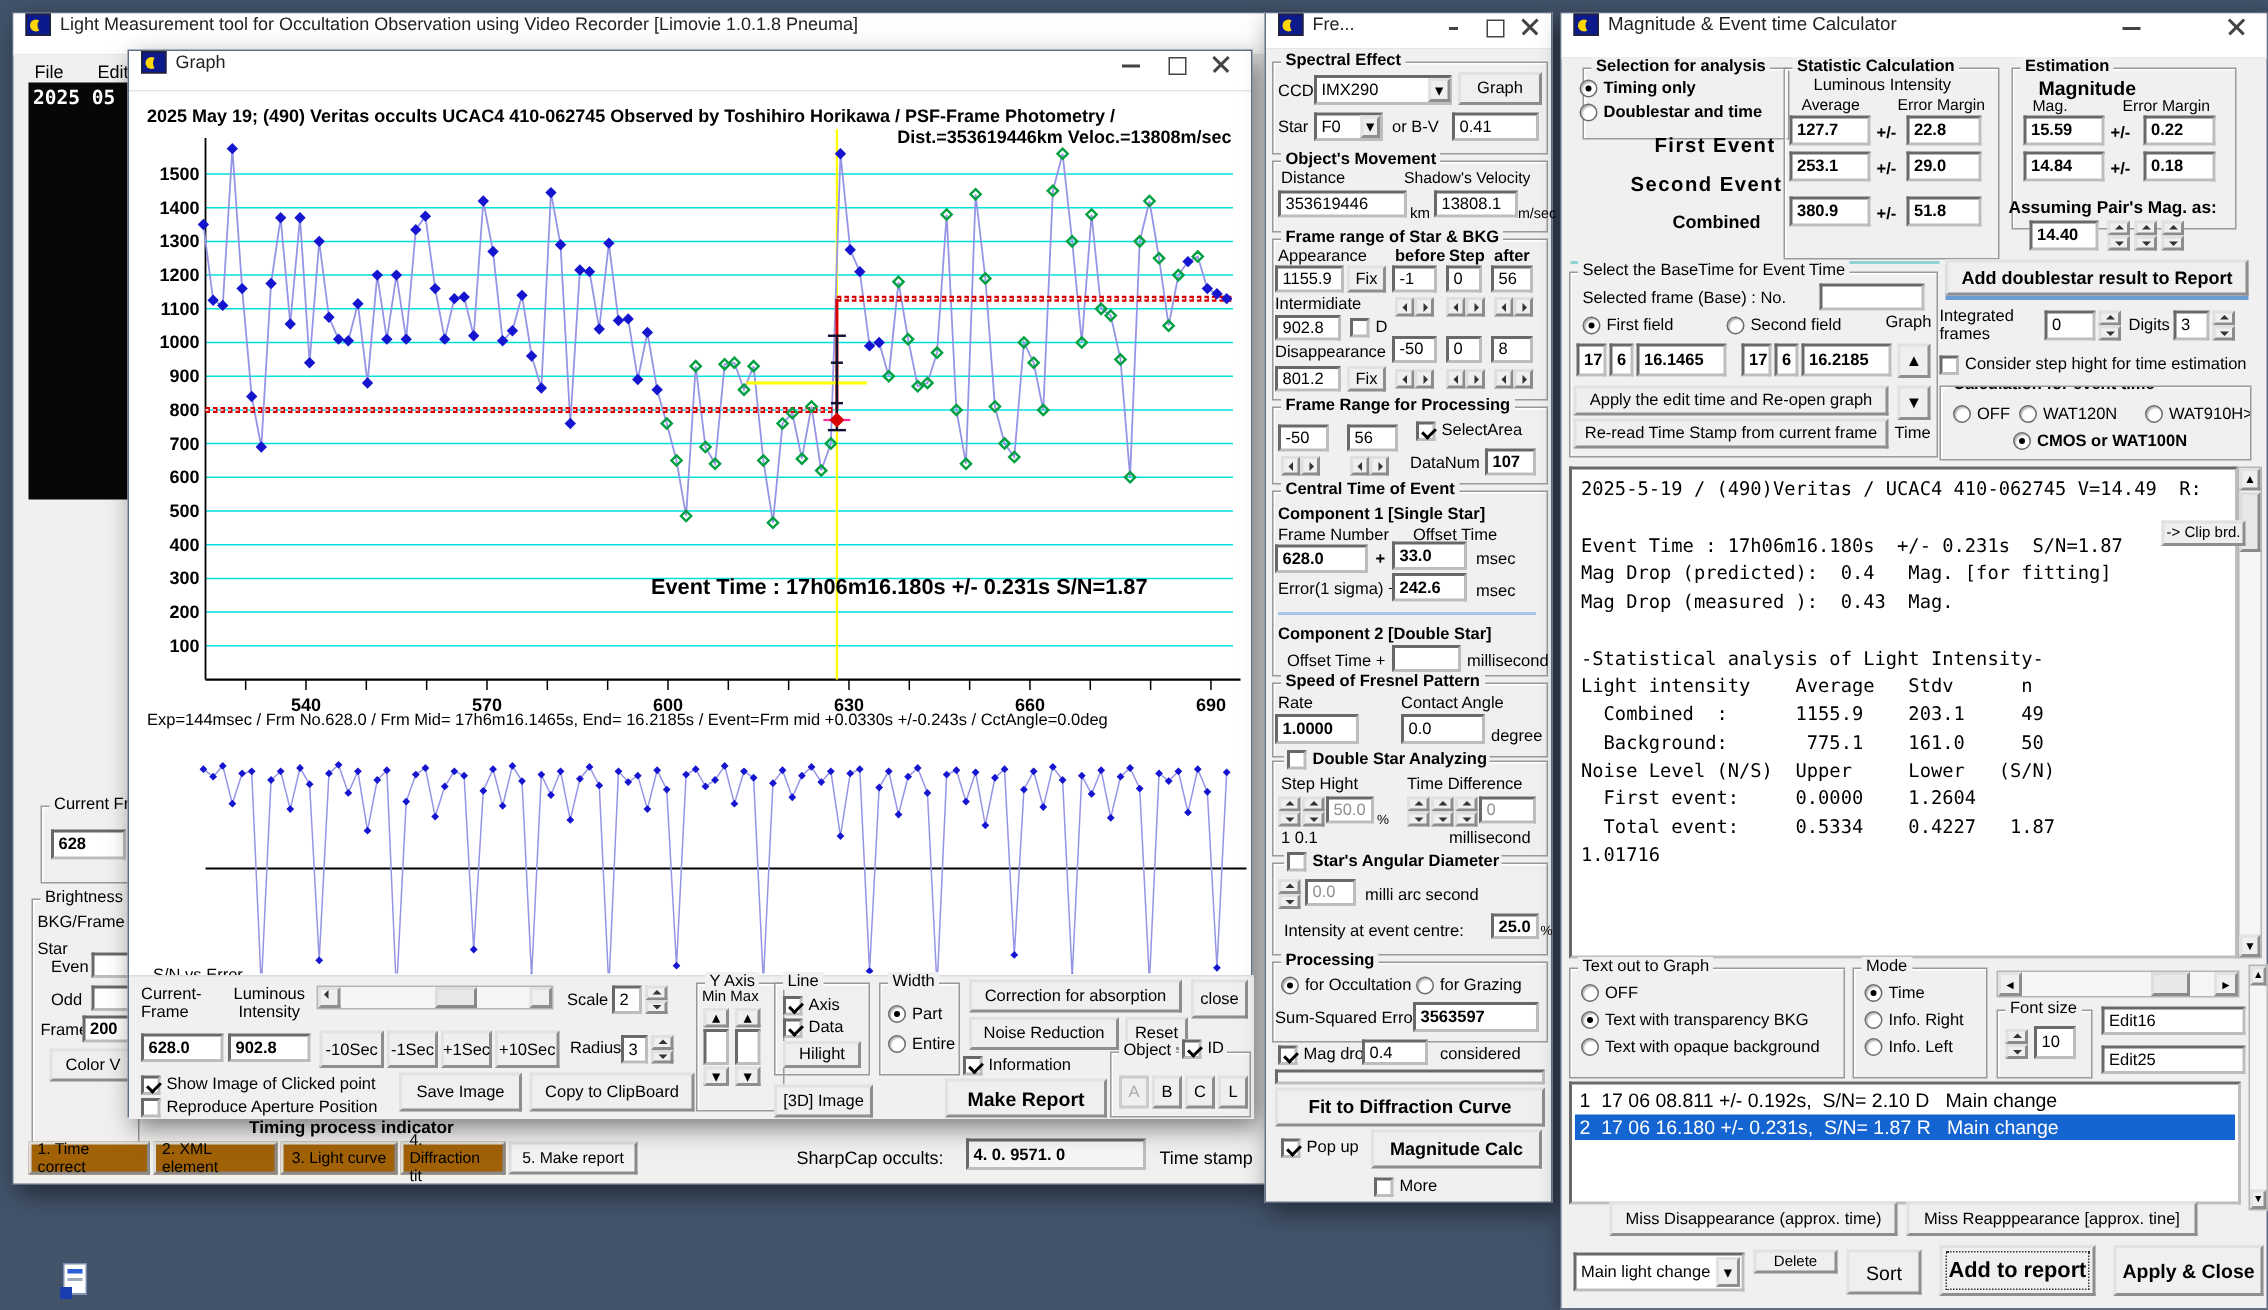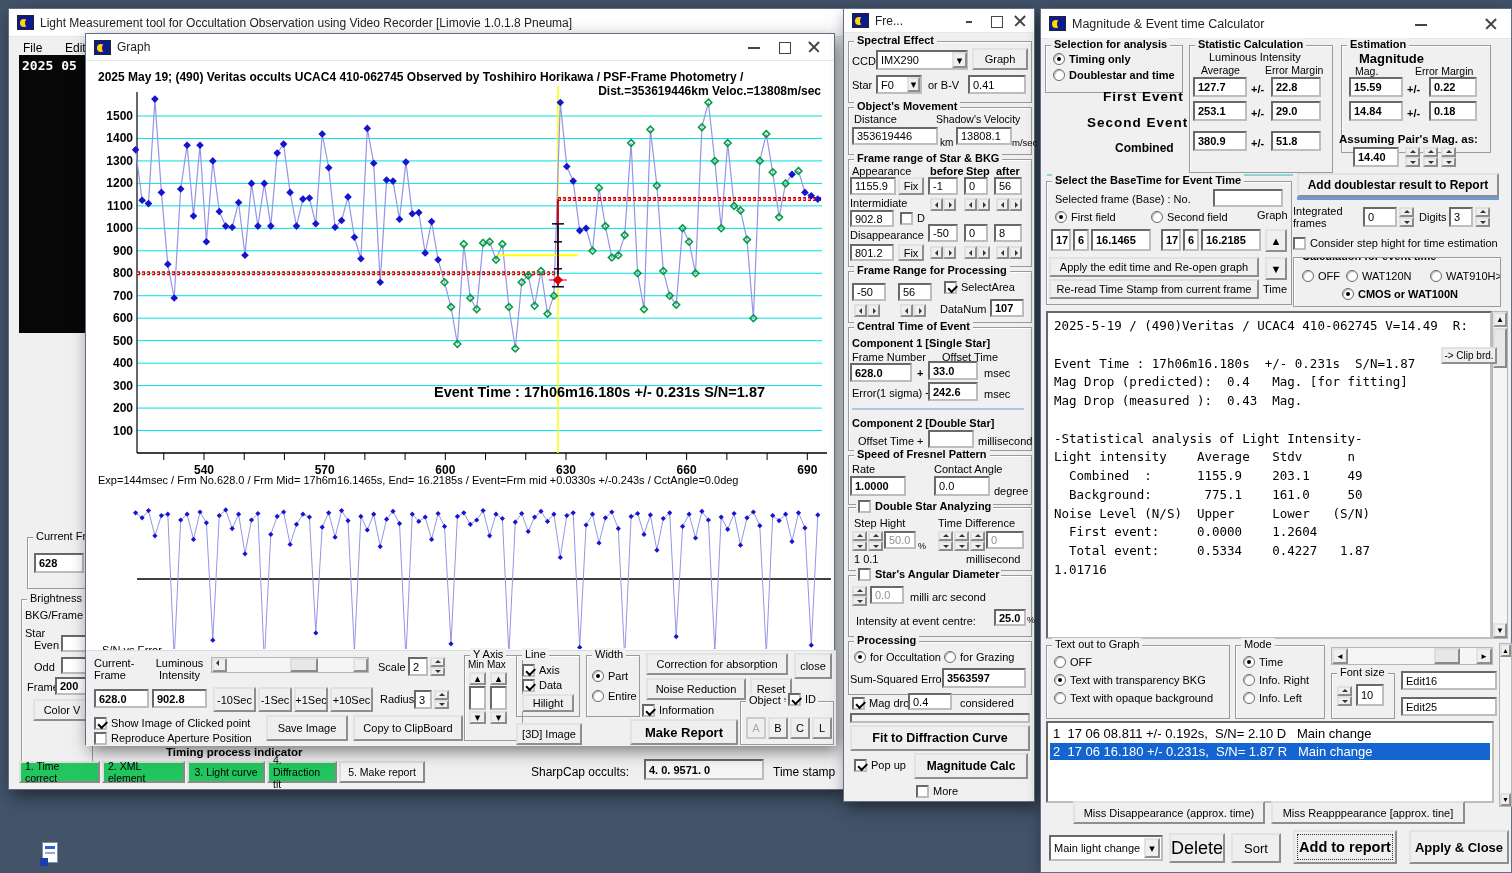--- a/index.html
+++ b/index.html
@@ -1,20 +1,20 @@
 <!DOCTYPE html>
 <html><head>
 <meta charset="utf-8">
 <style>
 *{box-sizing:border-box;margin:0;padding:0}
 html,body{width:1512px;height:873px}
 body{background:#42536a;font-family:"Liberation Sans",sans-serif;font-size:11px;color:#000;position:relative;overflow:hidden}
 .a{position:absolute}
 .win{position:absolute;background:#f0f0f0;border:1px solid #5f6f85;box-shadow:4px 6px 16px rgba(0,0,0,.5)}
-.tb{position:absolute;left:0;top:0;right:0;background:#fff;display:flex;align-items:center;gap:6px;padding:0 8px;border-bottom:1px solid #e6e6e6}
+.tb{position:absolute;left:0;top:0;right:0;background:#fff;display:flex;gap:6px;padding:0 8px;border-bottom:1px solid #e6e6e6}
 .tt{flex:1;font-size:12px;white-space:nowrap;overflow:hidden;color:#222}
 .ic{width:17px;height:15px;background:#0d1a8c;border:1px solid #223;position:relative;flex:none}
 .ic::before{content:"";position:absolute;left:2px;top:3px;width:8px;height:8px;background:#ffd700;border-radius:50%}
 .ic::after{content:"";position:absolute;left:7px;top:2px;width:8px;height:10px;background:#0d1a8c;border-radius:50%}
 .wb{width:24px;height:18px;position:relative;flex:none}
 .wb.mn::before{content:"";position:absolute;left:6px;right:6px;top:9px;height:2px;background:#444}
 .wb.mx::before{content:"";position:absolute;left:7px;top:4px;width:10px;height:10px;border:1.4px solid #444}
 .wb.cl::before,.wb.cl::after{content:"";position:absolute;left:5px;top:8px;width:14px;height:1.6px;background:#444}
 .wb.cl::before{transform:rotate(45deg)}.wb.cl::after{transform:rotate(-45deg)}
 .g{position:absolute;border:1px solid #9a9a9a;box-shadow:inset 1px 1px 0 #fff}
@@ -32,21 +32,21 @@
 .hs{position:absolute;display:flex;width:26px;height:13px}
 .hs b,.vs b{flex:1;border:2px outset #e0e0e0;background:#efefef;position:relative;display:block}
 .hs b::after,.vs b::after{content:"";position:absolute;left:50%;top:50%;transform:translate(-50%,-50%);border:3.5px solid transparent}
 .hs b.l::after{border-right-color:#333;margin-left:-2px}
 .hs b.r::after{border-left-color:#333;margin-left:2px}
 .vs{position:absolute;display:flex;flex-direction:column;width:15px;height:20px}
 .vs b.u::after{border-bottom-color:#333;margin-top:-2px}
 .vs b.d::after{border-top-color:#333;margin-top:2px}
 .trk{position:absolute;background:#f5f5f5;border:1px solid #b5b5b5}
 .thmb{position:absolute;background:#e8e8e8;border:2px outset #ddd}
-.tabx{position:absolute;height:22px;border:2px outset #dedede;display:flex;align-items:center;justify-content:center;padding:0 4px;background:#22c55e;font-size:10.5px}
+.tabx{position:absolute;height:22px;border:2px outset #dedede;display:flex;align-items:center;justify-content:center;padding:0 4px;background:#a16207;font-size:10.5px}
 .rep{font-family:"DejaVu Sans Mono",monospace;font-size:12.5px;line-height:1.5;white-space:pre;position:absolute}
 .row{position:absolute;white-space:pre;font-size:13px;padding:1px 3px}
 .sep{position:absolute;background:#8fd2d2;height:2px}
 </style>
 </head>
 <body>
 
 <div class="a" style="left:38px;top:842px;width:24px;height:28px;z-index:0">
   <div class="a" style="left:4px;top:0;width:16px;height:21px;background:#fff;border:1px solid #7a8db0"></div>
   <div class="a" style="left:7px;top:4px;width:10px;height:3px;background:#2b5fd9"></div>
@@ -721,21 +721,21 @@
 </div>
 
 <div class="win" style="left:1040px;top:8px;width:472px;height:865px;z-index:4">
   <div class="tb" style="height:30px">
     <div class="ic"></div>
     <div class="tt" style="font-size:12.5px">Magnitude &amp; Event time Calculator</div>
     <div class="wb mn" style="margin-right:40px"></div>
     <div class="wb cl"></div>
   </div>
 
-  <div class="g" style="left:4px;top:36px;width:138px;height:48px">
+  <div class="g" style="left:14px;top:36px;width:138px;height:48px">
     <span class="gl">Selection for analysis</span>
   </div>
   <div class="cbr bld" style="left:12px;top:44px">
       <span class="rdo on"></span>
       <span>Timing only</span>
     </div>
   <div class="cbr bld" style="left:12px;top:60px">
       <span class="rdo"></span>
       <span>Doublestar and time</span>
     </div>
@@ -782,21 +782,21 @@
       <b class="d"></b>
     </div>
   <div class="vs" style="left:400px;top:138px">
       <b class="u"></b>
       <b class="d"></b>
     </div>
 
   <div class="sep" style="left:6px;top:165px;width:246px"></div>
 
   <div class="g" style="left:5px;top:172px;width:246px;height:124px">
-    <span class="gl" style="font-weight:bold">Select the BaseTime for Event Time</span>
+    <span class="gl" style="font-weight:normal">Select the BaseTime for Event Time</span>
   </div>
   <div class="t" style="left:14px;top:184px">Selected frame (Base) : No.</div>
   <div class="f" style="left:172px;top:180px;width:70px;height:18px"></div>
   <div class="cbr" style="left:14px;top:202px">
       <span class="rdo on"></span>
       <span>First field</span>
     </div>
   <div class="cbr" style="left:110px;top:202px">
       <span class="rdo"></span>
       <span>Second field</span>
@@ -928,17 +928,17 @@
     <div class="row" style="left:2px;top:2px;width:440px">1  17 06 08.811 +/- 0.192s,  S/N= 2.10 D   Main change</div>
     <div class="row" style="left:2px;top:20px;width:440px;background:#1464d2;color:#fff">2  17 06 16.180 +/- 0.231s,  S/N= 1.87 R   Main change</div>
   </div>
 
   <div class="b" style="left:32px;top:792px;width:192px;height:23px">Miss Disappearance  (approx. time)</div>
   <div class="b" style="left:230px;top:792px;width:194px;height:23px">Miss  Reapppearance [approx. tine]</div>
   <div class="f" style="left:8px;top:826px;width:114px;height:26px">
       <span>Main light change</span>
     </div>
   <div class="b" style="left:103px;top:829px;width:16px;height:20px">▾</div>
-  <div class="b" style="left:128px;top:824px;width:56px;height:30px;font-size:18px">Delete</div>
+  <div class="b" style="left:128px;top:824px;width:56px;height:16px;font-size:10px">Delete</div>
   <div class="b" style="left:190px;top:824px;width:50px;height:30px;font-size:13px">Sort</div>
   <div class="b bld" style="left:252px;top:821px;width:104px;height:34px;font-size:14.5px;outline:1px dotted #333;outline-offset:-5px">Add to report</div>
   <div class="b bld" style="left:368px;top:821px;width:100px;height:34px;font-size:13px">Apply &amp; Close</div>
 </div>
 
 </body></html>

